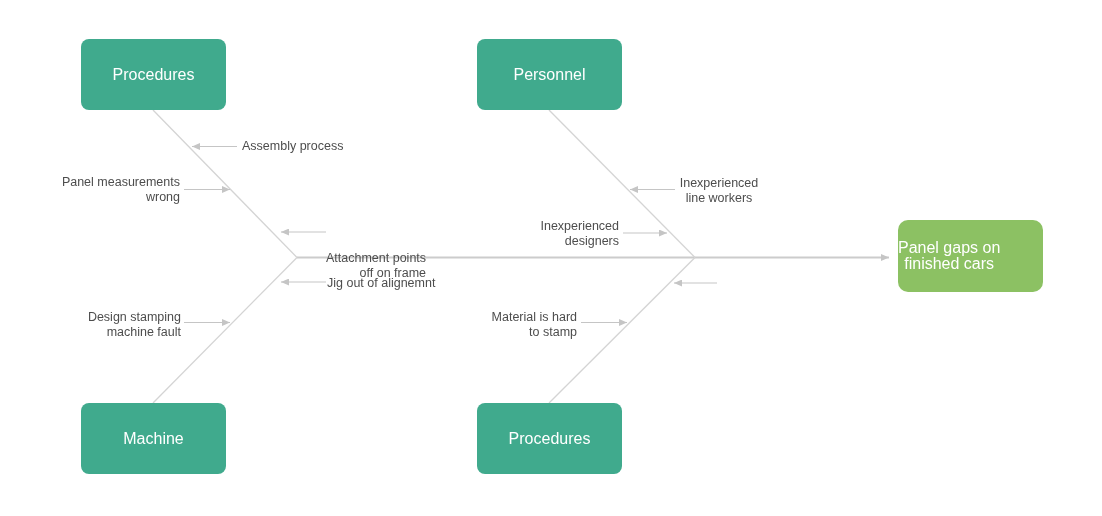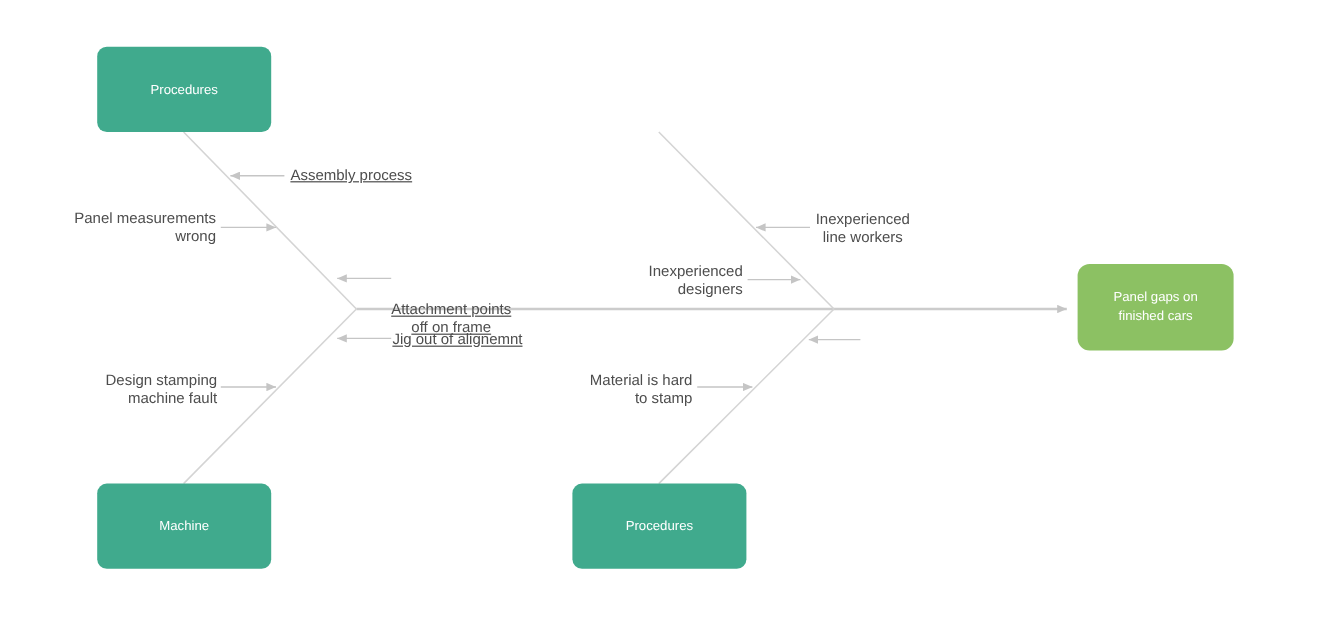--- a/index.html
+++ b/index.html
@@ -47,43 +47,43 @@
     border-radius: 8px;
     display: flex;
     align-items: center;
     justify-content: center;
     cursor: default;
   }
   .effect-box {
     position: absolute;
     left: 898px;
     top: 220px;
-    width: 130px;
+    width: 145px;
     height: 72px;
     background: var(--effect-box, #8cc163);
     border-radius: 10px;
     display: flex;
     align-items: center;
-    justify-content: center;
+    justify-content: flex-start;
   }
   .box-label {
     color: var(--box-text, #ffffff);
-    font-size: 11px;
+    font-size: 16px;
     line-height: 16px;
     text-align: center;
     white-space: pre-line;
   }
   .cause {
     position: absolute;
     color: var(--label-text, #4d4d4d);
     font-size: 12.5px;
     line-height: 14.5px;
     white-space: pre-line;
   }
-  .a-left   { text-align: center; text-decoration: underline; }
+  .a-left   { text-align: right; }
   .a-right  { text-align: right; }
   .a-center { text-align: center; }
 </style>
 </head>
 <body>
 
 <div class="canvas">
 
   <svg class="wires" viewBox="0 0 1102 516">
     <defs>
@@ -106,20 +106,23 @@
     <line class="cause-arrow" x1="184" y1="322.5" x2="230" y2="322.5" marker-end="url(#arr)"></line>
     <line class="cause-arrow" x1="675" y1="189.5" x2="630" y2="189.5" marker-end="url(#arr)"></line>
     <line class="cause-arrow" x1="623" y1="233" x2="667" y2="233" marker-end="url(#arr)"></line>
     <line class="cause-arrow" x1="717" y1="283" x2="674" y2="283" marker-end="url(#arr)"></line>
     <line class="cause-arrow" x1="581" y1="322.5" x2="627" y2="322.5" marker-end="url(#arr)"></line>
   </svg>
 
   <div class="cat-box" style="left:81px; top:39px;">
     <span class="box-label">Procedures</span>
   </div>
+  <div class="cat-box" style="left:477px; top:39px;">
+    <span class="box-label">Personnel</span>
+  </div>
   <div class="cat-box" style="left:81px; top:403px;">
     <span class="box-label">Machine</span>
   </div>
   <div class="cat-box" style="left:477px; top:403px;">
     <span class="box-label">Procedures</span>
   </div>
 
   <div class="effect-box">
     <span class="box-label">Panel gaps on
 finished cars</span>

